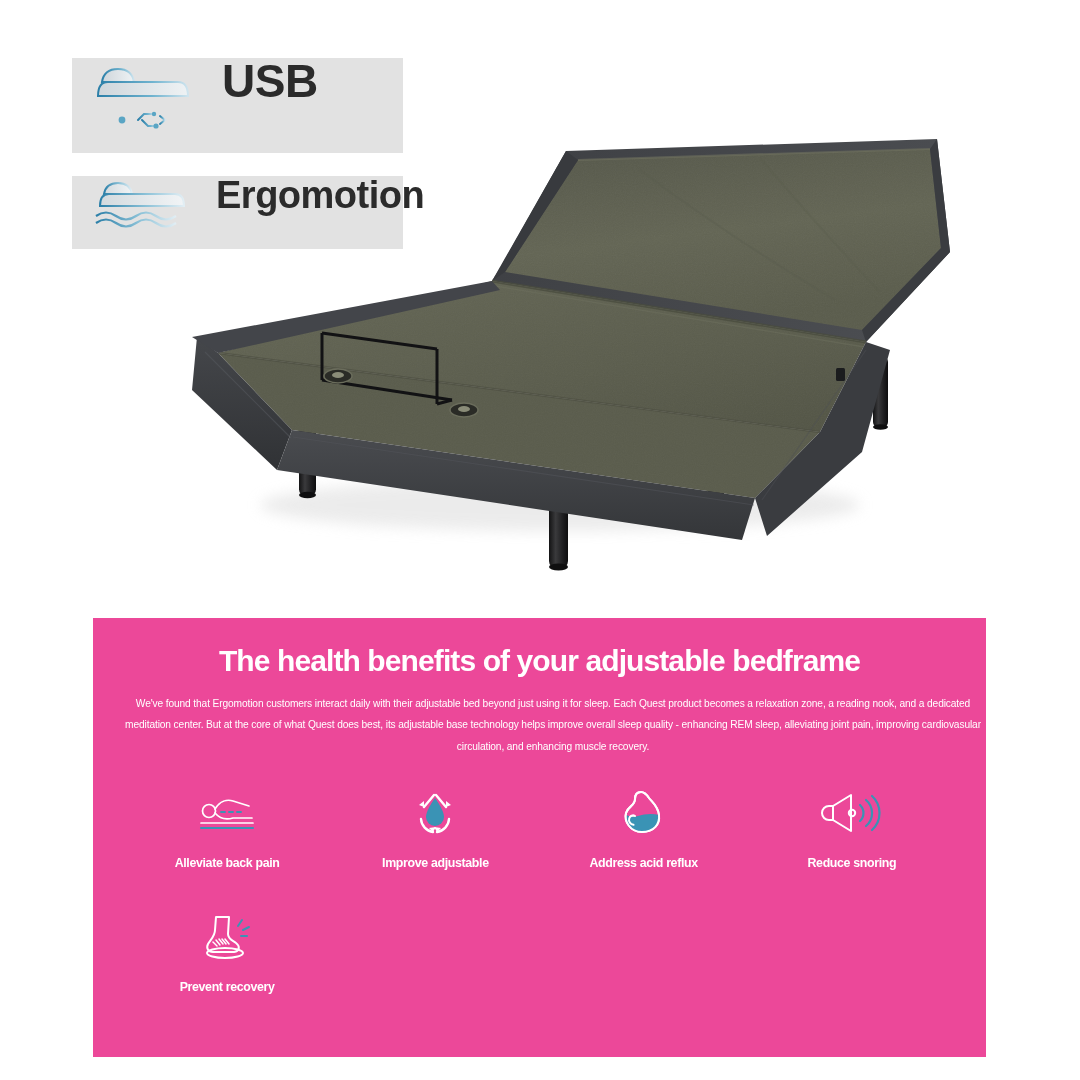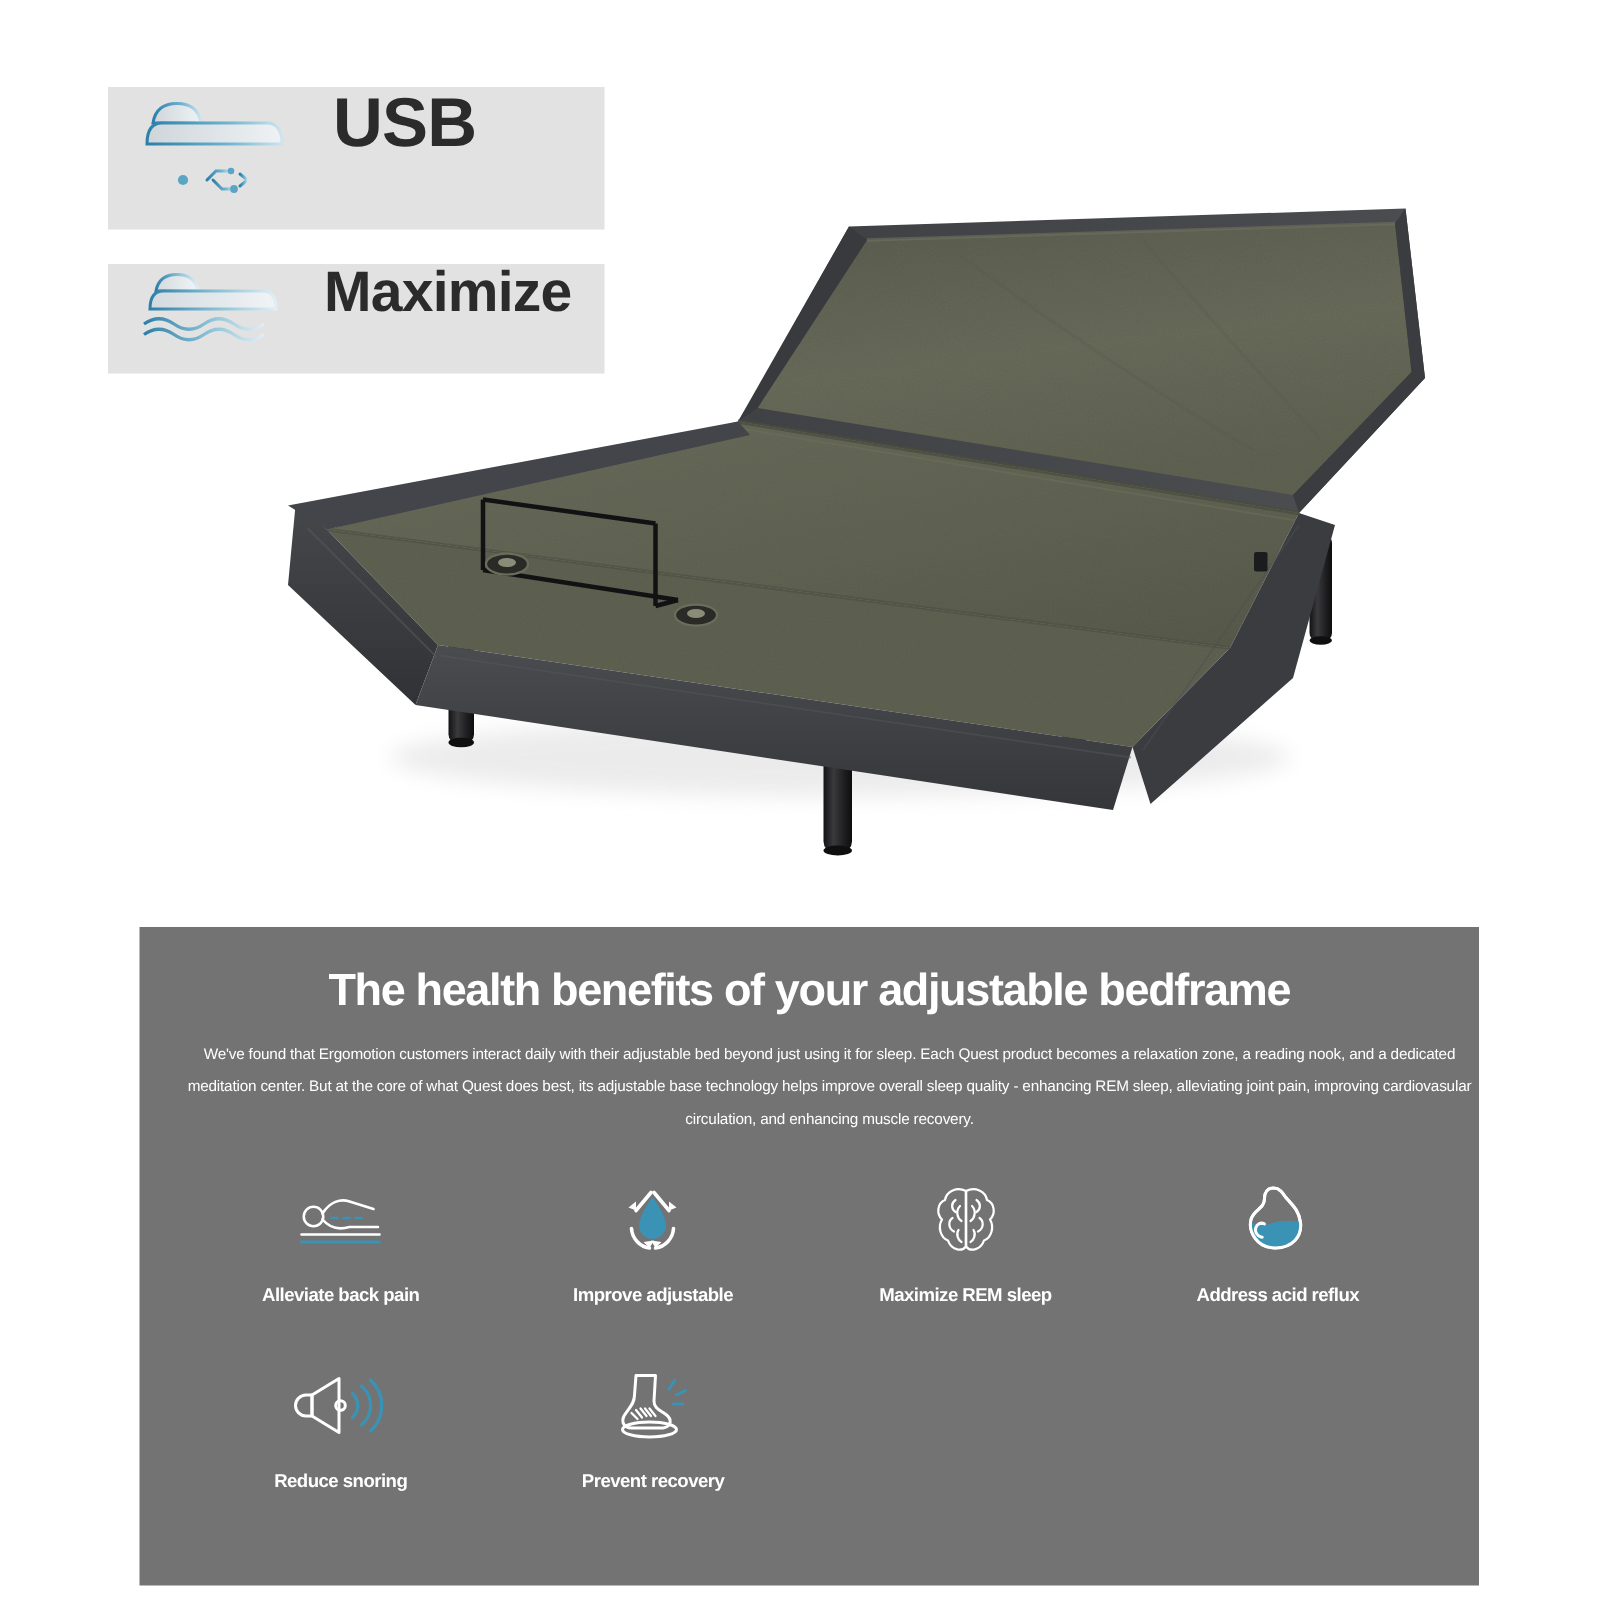--- a/index.html
+++ b/index.html
@@ -48,21 +48,21 @@
   #badge-usb .badge-label       { font-size: 46px; line-height: 1; }
   #badge-vibration .badge-label { font-size: 38px; line-height: 1; font-weight: 600; }
 
   
   #benefits-panel {
     position: absolute;
     left: 93px;
     top: 618px;
     width: 893px;
     height: 439px;
-    background: #737373;
+    background: #ec4899;
     color: #ffffff;
     box-sizing: border-box;
     padding: 14px 30px 0 30px;
   }
 
   #benefits-title {
     text-align: center;
     font-size: 30px;
     font-weight: 700;
     letter-spacing: -0.9px;
@@ -284,21 +284,21 @@
           <stop offset="0%" stop-color="#d3dade"></stop>
           <stop offset="100%" stop-color="#f1f4f6"></stop>
         </linearGradient>
       </defs>
       <path d="M14,18 q2,-11 14,-11 q12,0 14,11 z" fill="url(#vibFill)" stroke="url(#vibFade)" stroke-width="2"></path>
       <path d="M10,30 q0,-12 9,-12 h66 q9,0 9,12 z" fill="url(#vibFill)" stroke="url(#vibFade)" stroke-width="2"></path>
       <path d="M6,40 q10,-7 20,0 t20,0 t20,0 t20,0" fill="none" stroke="url(#vibFade)" stroke-width="2.2"></path>
       <path d="M6,47 q10,-7 20,0 t20,0 t20,0 t20,0" fill="none" stroke="url(#vibFade)" stroke-width="2.2"></path>
     </svg>
   </span>
-  <span class="badge-label">Maximize</span>
+  <span class="badge-label">Ergomotion</span>
 </div>
 
 <section id="benefits-panel">
   <h1 id="benefits-title">The health benefits of your adjustable bedframe</h1>
   <p id="benefits-body">We've found that Ergomotion customers interact daily with their adjustable bed beyond just using it for sleep. Each Quest product becomes a relaxation zone, a reading nook, and a dedicated meditation center. But at the core of what Quest does best, its adjustable base technology helps improve overall sleep quality - enhancing REM sleep, alleviating joint pain, improving cardiovasular circulation, and enhancing muscle recovery.</p>
 
   <div class="feature-grid">
 
     <div class="feature-cell">
       <span class="feature-icon">
@@ -332,38 +332,20 @@
             <polygon points="14,19 9,17 14,13"></polygon>
             <polygon points="36,19 41,17 36,13"></polygon>
             <polygon points="23,44 19,40 26,39"></polygon>
             <polygon points="27,44 31,40 24,39"></polygon>
           </g>
         </svg>
       </span>
       <span class="feature-label">Improve adjustable</span>
     </div>
 
-    <div class="feature-cell">
-      <span class="feature-icon">
-        <svg width="46" height="50" viewBox="0 0 46 50" fill="none" stroke="#ffffff" stroke-width="1.5" stroke-linecap="round" stroke-linejoin="round">
-          <path d="M23,6 C17,3 10,6 9,12 C4,14 3,21 7,25 C4,30 6,37 11,39 C13,45 20,47 23,43 Z"></path>
-          <path d="M23,6 C29,3 36,6 37,12 C42,14 43,21 39,25 C42,30 40,37 35,39 C33,45 26,47 23,43 Z"></path>
-          <line x1="23" y1="7" x2="23" y2="43"></line>
-          <path d="M16,12 C13,14 13,18 16,20"></path>
-          <path d="M14,24 C11,26 11,31 15,33"></path>
-          <path d="M19,16 C16,19 17,24 20,26"></path>
-          <path d="M18,32 C16,35 18,39 20,40"></path>
-          <path d="M30,12 C33,14 33,18 30,20"></path>
-          <path d="M32,24 C35,26 35,31 31,33"></path>
-          <path d="M27,16 C30,19 29,24 26,26"></path>
-          <path d="M28,32 C30,35 28,39 26,40"></path>
-        </svg>
-      </span>
-      <span class="feature-label">Maximize REM sleep</span>
-    </div>
 
     <div class="feature-cell">
       <span class="feature-icon">
         <svg width="56" height="50" viewBox="0 0 56 50" fill="none">
           <path d="M25,4 C21,4 19,7 19,11 C19,18 12,18 10,25 C8,33 14,44 26,44 C38,44 44,36 43,27 C42,18 36,14 33,10 C31,7 29,4 25,4 Z
                    M19,28 C17,27 15,28 14,30 C13,33 15,36 18,36" stroke="#ffffff" stroke-width="2" stroke-linejoin="round"></path>
           <path d="M10.6,27 C14,29 18,29 22,28 C28,26 36,25 43,27 C43.6,35 38,44 26,44 C15,44 9,35 10.6,27 Z" fill="#3a93b5"></path>
           <path d="M25,4 C21,4 19,7 19,11 C19,18 12,18 10,25 C8,33 14,44 26,44 C38,44 44,36 43,27 C42,18 36,14 33,10 C31,7 29,4 25,4 Z" stroke="#ffffff" stroke-width="2" fill="none" stroke-linejoin="round"></path>
           <path d="M19,28 C16.5,26.5 14,28 13.2,30.5 C12.3,33.5 14.5,36.5 17.5,36.8" stroke="#ffffff" stroke-width="2" fill="none" stroke-linecap="round"></path>
         </svg>

